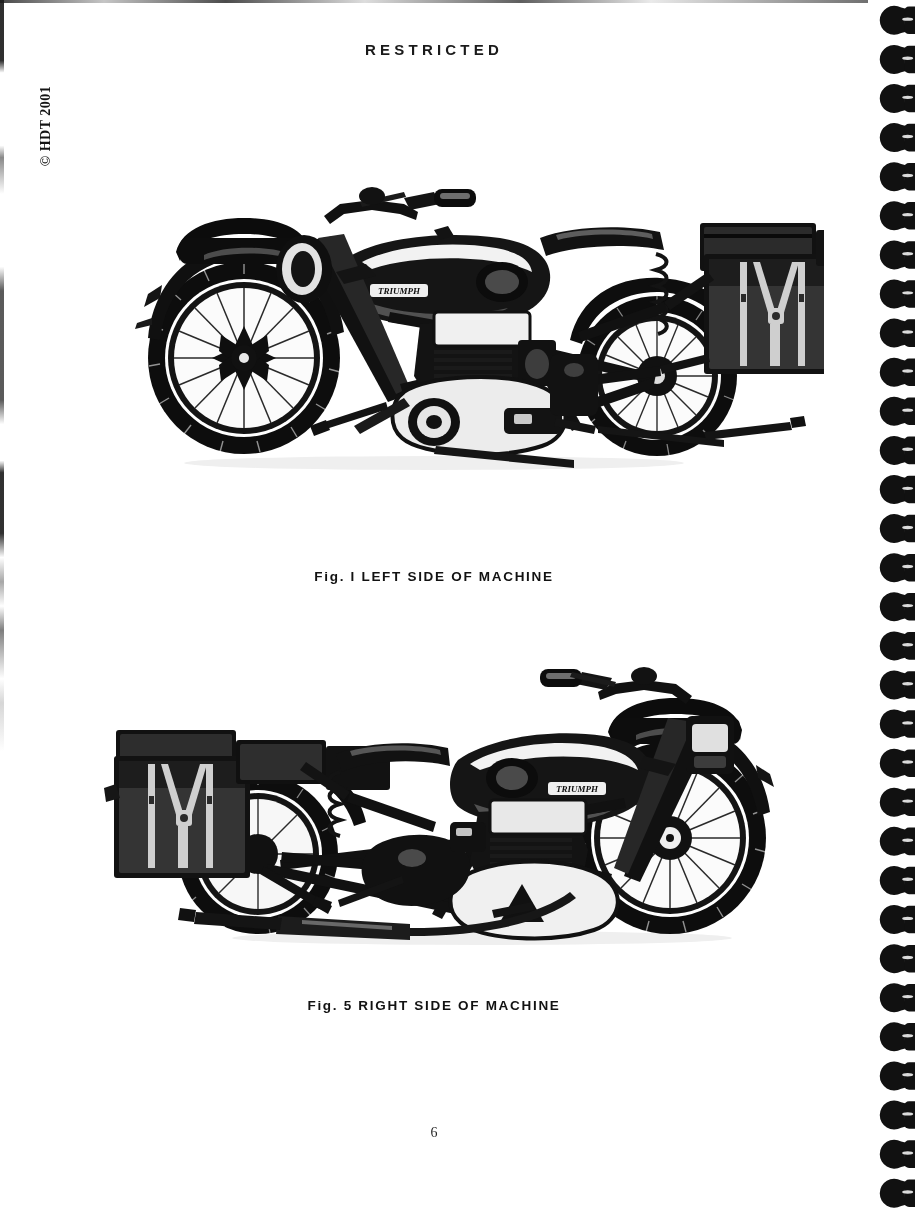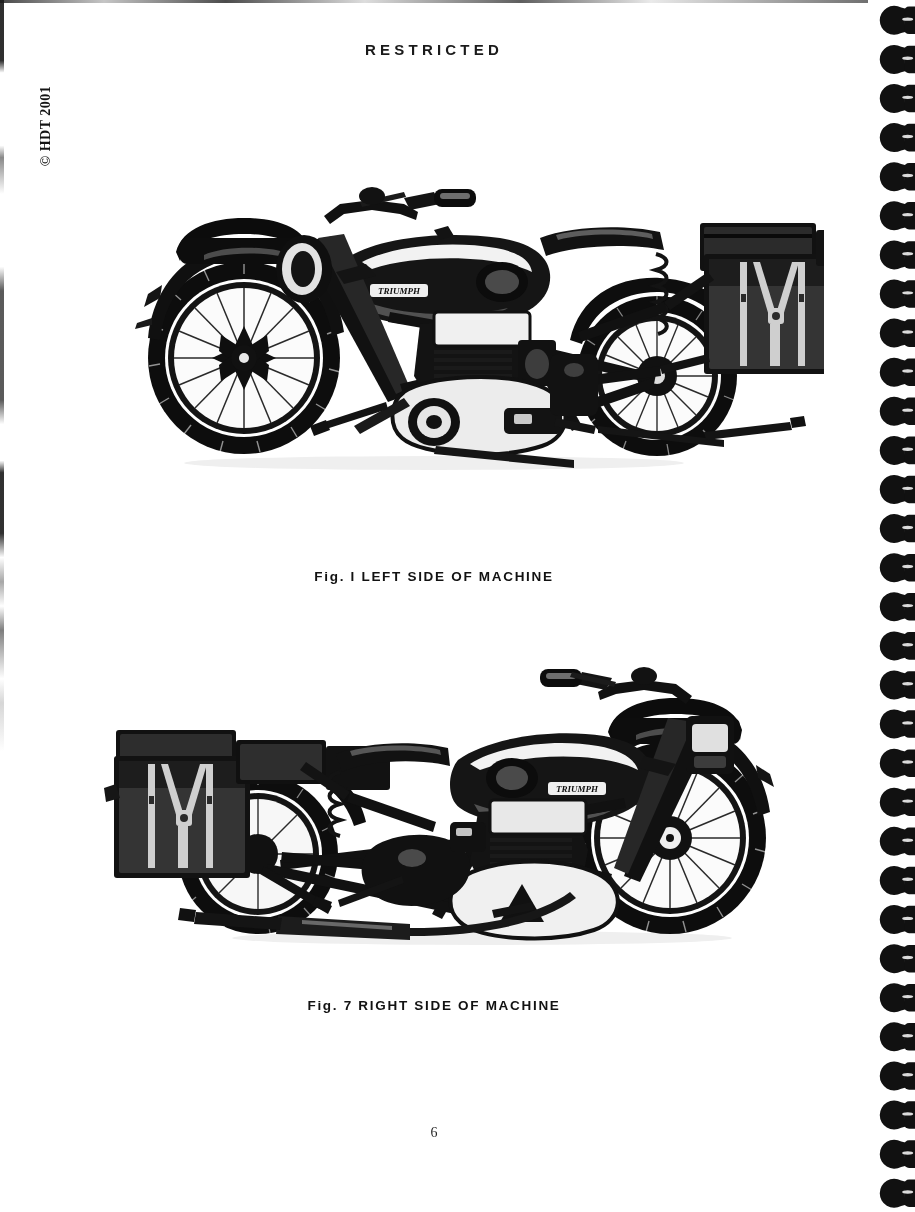--- a/index.html
+++ b/index.html
@@ -594,21 +594,21 @@
       <path d="M210 314 L300 320 L300 324 L210 318 Z" fill="#9b9b9b" opacity="0.6"></path>
 
       <path d="M440 296 L400 304 L402 312 L442 304 Z" fill="#141414"></path>
       <path d="M246 294 L310 270 L312 277 L248 301 Z" fill="#141414"></path>
       <path d="M240 296 L224 290 L220 300 L236 306 Z" fill="#111"></path>
 
       <path d="M258 186 L214 156 L208 164 L252 194 Z" fill="#131313"></path>
     </svg>
   </div>
 
-  <div class="figure-caption" id="caption-2">Fig. 7  RIGHT SIDE OF MACHINE</div>
+  <div class="figure-caption" id="caption-2">Fig. 5  RIGHT SIDE OF MACHINE</div>
 
   <div class="page-number">6</div>
 
   <svg class="binding" viewBox="0 0 60 1212" preserveAspectRatio="none">
     <g id="coil-group" fill="#111111">
         <g>
           <path d="M46.15 7.5703225806451595 A 14.5 14.5 0 1 0 46.15 33.09032258064516 L 58.475 29.90032258064516 A 8.99 8.99 0 1 1 58.475 10.760322580645159 Z" fill="#111111"></path>
           <rect x="49.05" y="6.555322580645161" width="24" height="27.549999999999997" rx="5" fill="#111111"></rect>
           <ellipse cx="52.675" cy="19.17032258064516" rx="5.5" ry="1.7" fill="#ffffff" opacity="0.85"></ellipse>
         </g>

